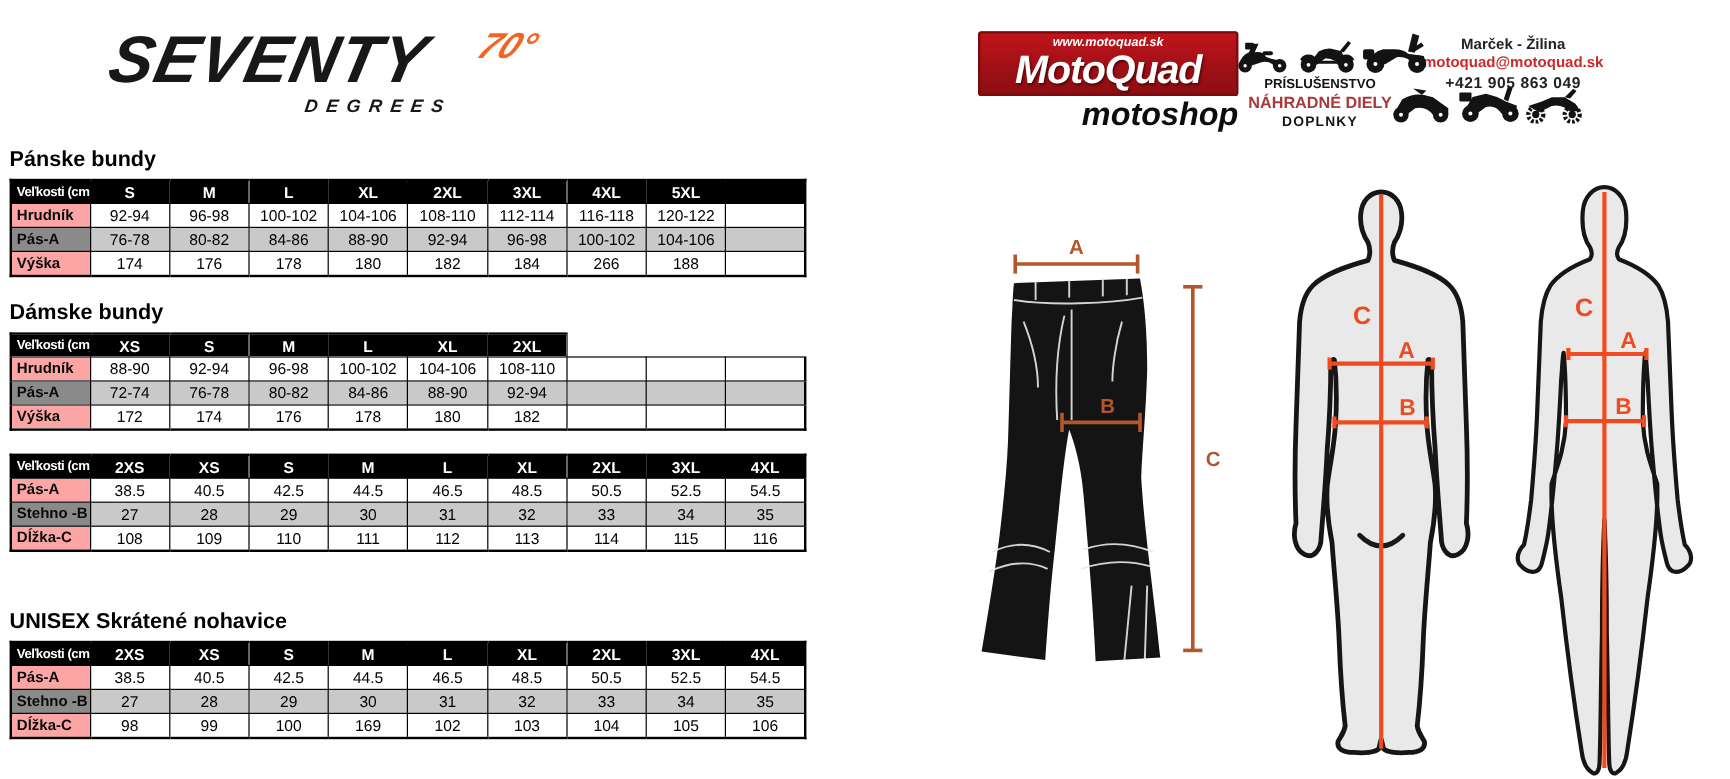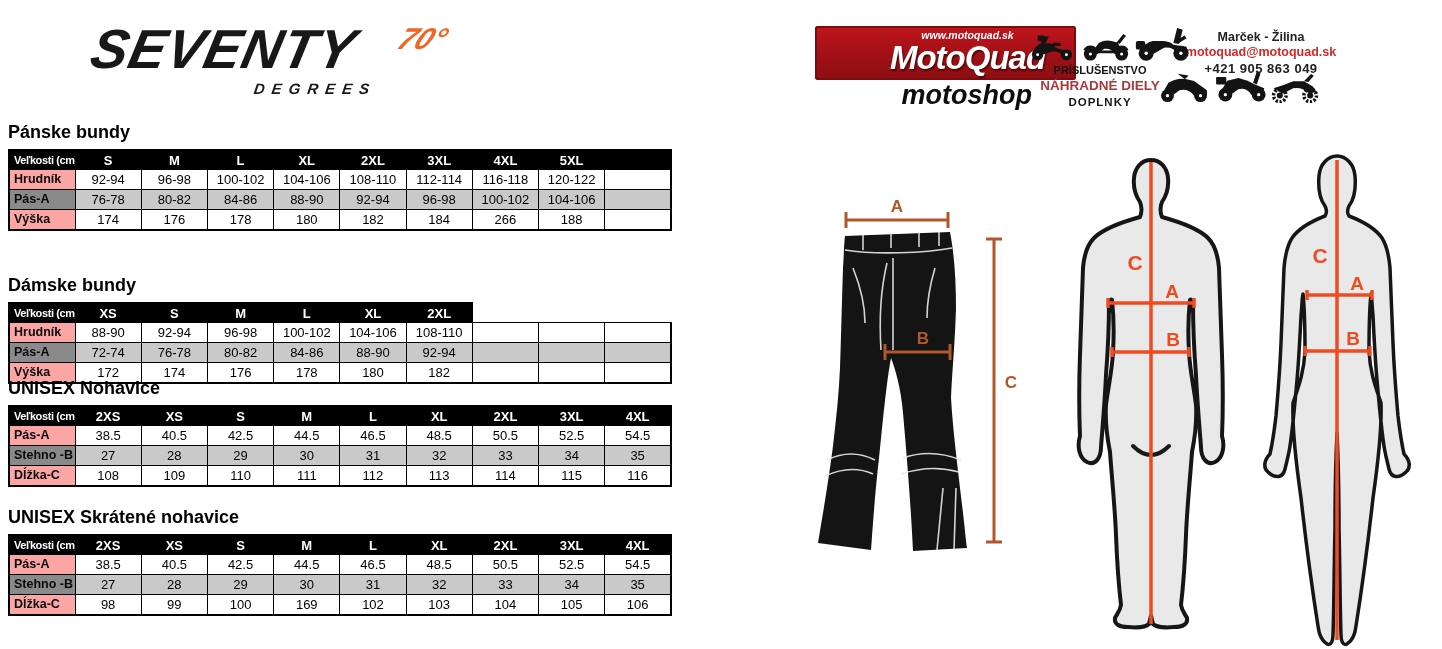--- a/index.html
+++ b/index.html
@@ -29,21 +29,21 @@
   .sizes tr.stripe td.lbl{background:#8a8a8a;}
   .sizes thead th.ghost{background:transparent;border:none;}
   .sizes tr > :first-child{border-left-width:2px;}
   .sizes tr > :last-child{border-right-width:2px;}
   .sizes thead th.ghost{border-right-width:0;}
   .sizes tbody tr:last-child td{border-bottom-width:2px;}
 
   
   .mq-box{position:absolute;left:815px;top:26px;width:217px;height:54px;border-radius:3px;
     background:linear-gradient(180deg,#c2151c,#a01016 55%,#8c0e12);
-    box-shadow:inset 0 0 0 2px #7c0b0f;text-align:center;padding-left:44px;}
+    box-shadow:inset 0 0 0 2px #7c0b0f;text-align:center;}
   .mq-box .url{display:block;margin-top:3px;color:#fff;font-size:10.5px;font-weight:bold;font-style:italic;}
   .mq-box .name{display:block;margin-top:-2px;color:#fff;font-size:33px;font-weight:bold;font-style:italic;
     letter-spacing:-1px;text-shadow:1px 2px 2px #4e0708;}
   .mq-shop{position:absolute;left:815px;top:80px;width:217px;text-align:right;
     font-size:27px;font-weight:bold;font-style:italic;letter-spacing:0px;color:#0d0d0d;}
   .mq-services{position:absolute;left:1030px;top:64px;width:140px;text-align:center;line-height:1.25;}
   .mq-services .s1{font-size:11px;font-weight:bold;color:#141414;}
   .mq-services .s2{font-size:13.5px;font-weight:bold;color:#a93a3c;}
   .mq-services .s3{font-size:11.5px;font-weight:bold;color:#141414;letter-spacing:1px;}
   .mq-contact{position:absolute;left:1183px;top:30px;width:156px;text-align:center;line-height:1.22;}
@@ -133,21 +133,21 @@
               <td>180</td>
               <td>182</td>
               <td>184</td>
               <td>266</td>
               <td>188</td>
               <td></td>
             </tr>
           </tbody>
         </table>
       </section>
-      <section class="size-block" style="top: 250px; margin-top: 25px;">
+      <section class="size-block" style="top: 250px;">
         <h2>Dámske bundy</h2>
         <table class="sizes">
           <colgroup>
             <col class="c-label">
             <col>
             <col>
             <col>
             <col>
             <col>
             <col>
@@ -203,21 +203,20 @@
               <td>180</td>
               <td>182</td>
               <td></td>
               <td></td>
               <td></td>
             </tr>
           </tbody>
         </table>
       </section>
       <section class="size-block" style="top: 378px;">
-        <h2>UNISEX Nohavice</h2>
         <table class="sizes">
           <colgroup>
             <col class="c-label">
             <col>
             <col>
             <col>
             <col>
             <col>
             <col>
             <col>

